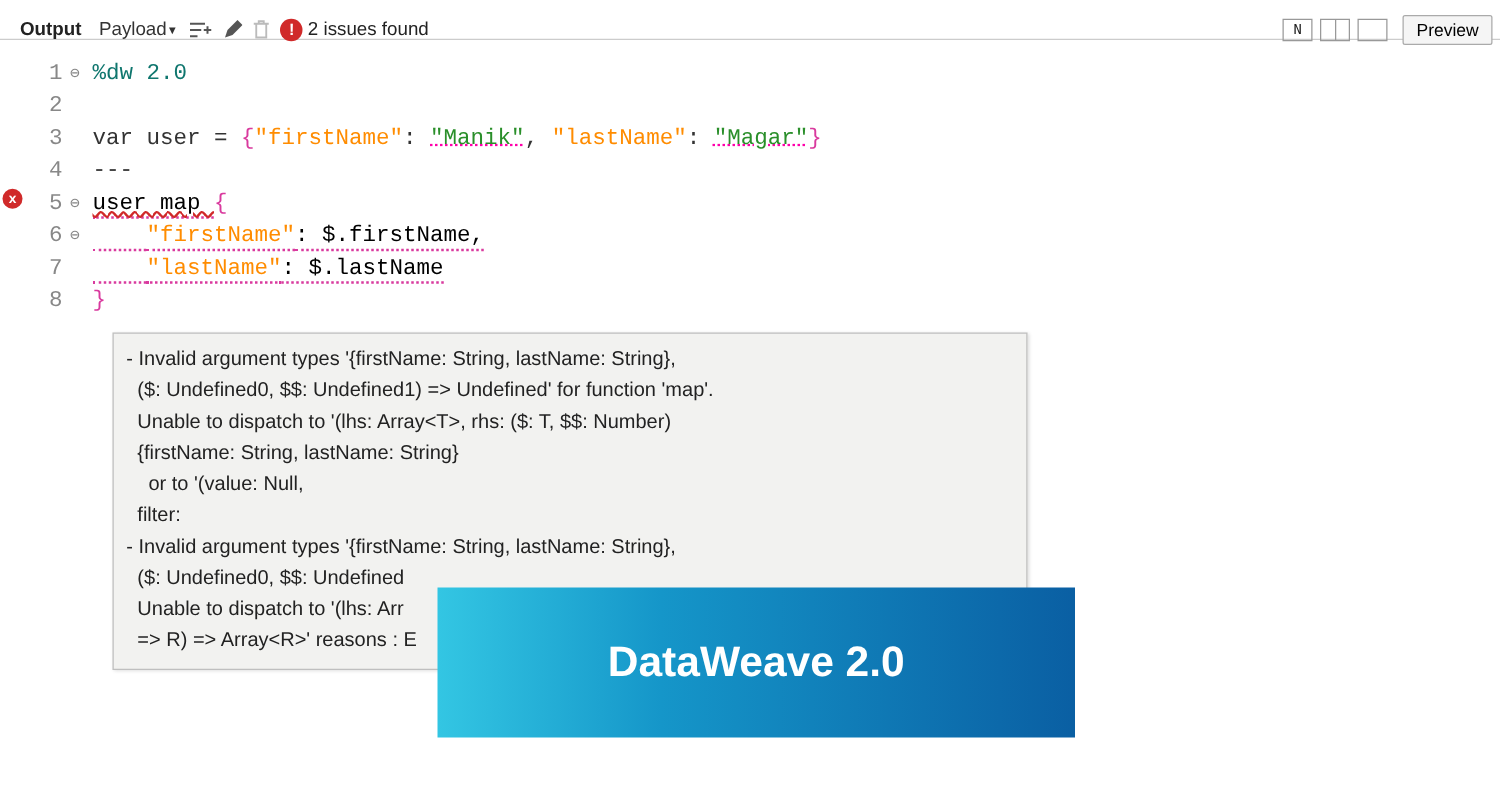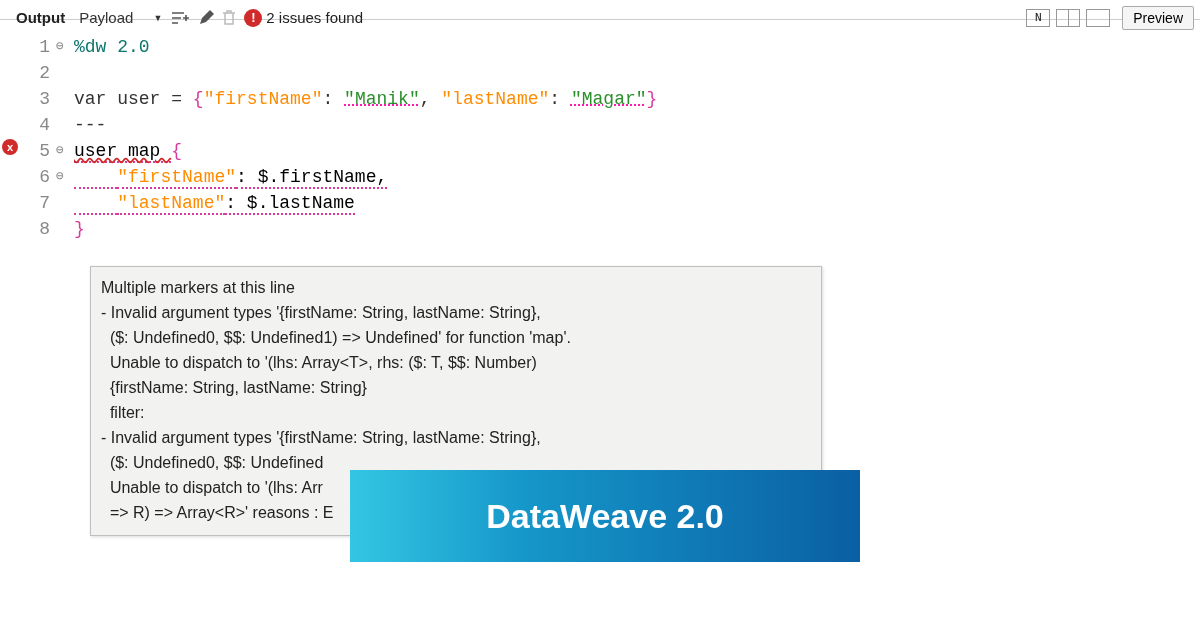--- a/index.html
+++ b/index.html
@@ -5,29 +5,29 @@
 * { box-sizing: border-box; margin: 0; padding: 0; }
 body {
   width: 1200px; height: 628px;
   font-family: -apple-system, "Helvetica Neue", Arial, sans-serif;
   background: #fff;
   position: relative;
   overflow: hidden;
 }
 .toolbar {
   display: flex; align-items: center;
-  height: 20px; padding: 16px 6px 0 8px;
+  height: 32px; padding: 16px 6px 0 8px;
   border-bottom: 1px solid #ccc;
   font-size: 15px; color: #222;
 }
 .tab-output {
   font-weight: 600; padding: 4px 8px;
 }
 .dropdown {
-  display: flex; align-items: center; gap: 20px;
+  display: flex; align-items: center; gap: 0;
   padding: 4px 6px; color: #333;
 }
 .tri { font-size: 9px; }
 .tbicon { padding: 2px 4px; display:flex; align-items:center; justify-content:center; cursor:pointer; }
 .issues { display:flex; align-items:center; gap:4px; color:#222; margin-left:4px;}
 .err-circle {
   width:18px;height:18px;border-radius:50%;
   background:#d02a2a;color:#fff;font-weight:700;
   display:flex;align-items:center;justify-content:center;
   font-size:13px;
@@ -78,21 +78,21 @@
   width:732px; padding:8px 10px 10px 10px;
   background:#f2f2f0; border:1px solid #bfbfbf;
   box-shadow:1px 1px 3px rgba(0,0,0,0.15);
   font-size:16px; line-height:25px; color:#222;
 }
 .tooltip .hdr { }
 .tooltip .item { white-space:pre-wrap; }
 
 .banner {
   position:absolute; left:350px; top:470px;
-  width:510px; height:92px;
+  width:510px; height:120px;
   background:linear-gradient(90deg,#33c6e3 0%,#1596c9 35%,#0a5fa3 100%);
   display:flex;align-items:center;justify-content:center;
   color:#fff;font-weight:700;font-size:34px;
 }
 </style>
 </head>
 <body>
 
 <div class="toolbar">
   <div class="tab-output">Output</div>
@@ -140,26 +140,26 @@
         <div class="line"><span class="ln">4</span><span class="fold"></span><span class="code-text"><span class="kw">---</span></span></div>
         <div class="line"><span class="ln">5</span><span class="fold">⊖</span><span class="code-text"><span class="err-under">user map </span><span class="brace">{</span></span></div>
         <div class="line"><span class="ln">6</span><span class="fold">⊖</span><span class="code-text"><span class="dotunder">    </span><span class="str dotunder">"firstName"</span><span class="dotunder">: $.firstName,</span></span></div>
         <div class="line"><span class="ln">7</span><span class="fold"></span><span class="code-text"><span class="dotunder">    </span><span class="str dotunder">"lastName"</span><span class="dotunder">: $.lastName</span></span></div>
         <div class="line"><span class="ln">8</span><span class="fold"></span><span class="code-text"><span class="brace">}</span></span></div>
       </div>
   </div>
 </div>
 
 <div class="tooltip">
-  <div class="hdr">Multiple markers at this line</div>
   <div id="tooltip-lines">
       <div class="item">- Invalid argument types '{firstName: String, lastName: String},</div>
       <div class="item">  ($: Undefined0, $$: Undefined1) =&gt; Undefined' for function 'map'.</div>
       <div class="item">  Unable to dispatch to '(lhs: Array&lt;T&gt;, rhs: ($: T, $$: Number)</div>
       <div class="item">  {firstName: String, lastName: String}</div>
+      <div class="item">    or to '(value: Null,</div>
       <div class="item">  filter:</div>
       <div class="item">- Invalid argument types '{firstName: String, lastName: String},</div>
       <div class="item">  ($: Undefined0, $$: Undefined</div>
       <div class="item">  Unable to dispatch to '(lhs: Arr</div>
       <div class="item">  =&gt; R) =&gt; Array&lt;R&gt;' reasons : E</div>
     </div>
 </div>
 
 <div class="banner">DataWeave 2.0</div>
 

